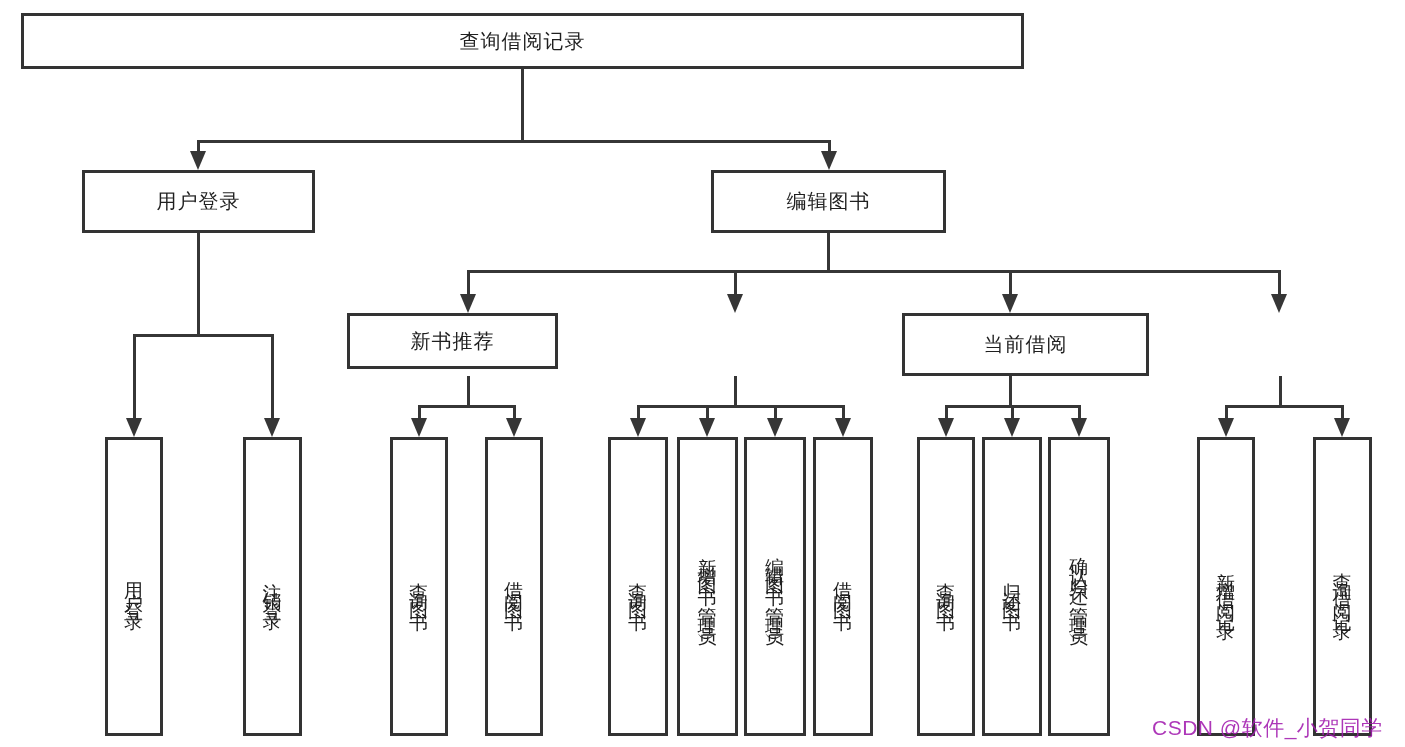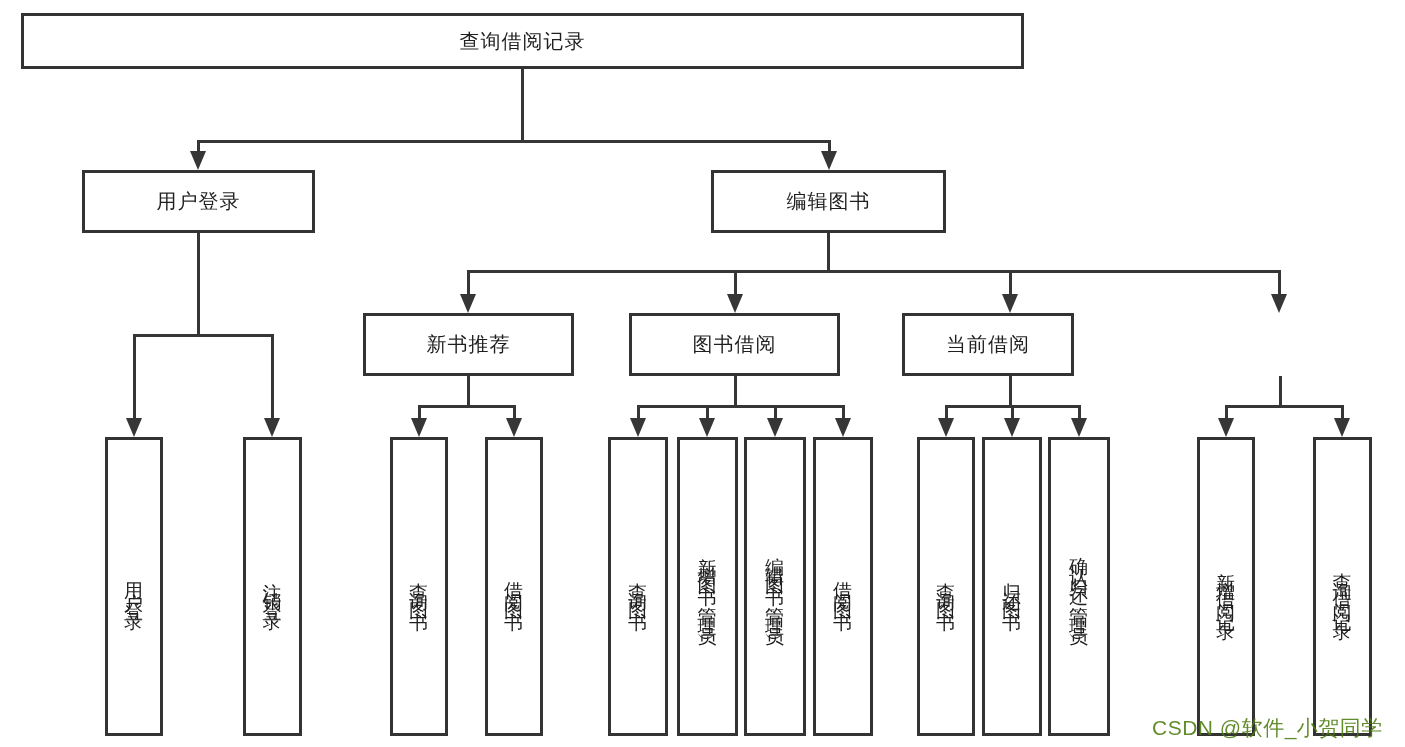--- a/index.html
+++ b/index.html
@@ -17,21 +17,21 @@
     font-size:19px;letter-spacing:10px;line-height:1;
   }
   .line{position:absolute;background:#363636;z-index:1;}
   .arrow{
     position:absolute;width:0;height:0;z-index:1;
     border-left:8px solid transparent;border-right:8px solid transparent;
     border-top:19px solid #363636;
   }
   .watermark{
     position:absolute;left:1152px;top:714px;z-index:5;
-    font-size:21px;color:#4d7c0f;opacity:.88;white-space:nowrap;letter-spacing:.5px;
+    font-size:21px;color:#a21caf;opacity:.88;white-space:nowrap;letter-spacing:.5px;
   }
 </style>
 </head>
 <body>
 
 <div class="stage">
 
   <div class="line" style="left:521px;top:69px;width:3px;height:73px"></div>
   <div class="line" style="left:197px;top:140px;width:634px;height:3px"></div>
   <div class="line" style="left:197px;top:140px;width:3px;height:12px"></div>
@@ -95,27 +95,24 @@
     <span>查询借阅记录</span>
   </div>
 
   <div class="box h" style="left:82px;top:170px;width:233px;height:63px">
     <span>用户登录</span>
   </div>
   <div class="box h" style="left:711px;top:170px;width:235px;height:63px">
     <span>编辑图书</span>
   </div>
 
-  <div class="box h" style="left:363px;top:313px;width:211px;height:63px">
+  <div class="box h" style="left:347px;top:313px;width:211px;height:56px">
     <span>新书推荐</span>
   </div>
-  <div class="box h" style="left:629px;top:313px;width:211px;height:63px">
-    <span>图书借阅</span>
-  </div>
-  <div class="box h" style="left:902px;top:313px;width:172px;height:63px">
+  <div class="box h" style="left:902px;top:313px;width:247px;height:63px">
     <span>当前借阅</span>
   </div>
 
   <div class="box v" style="left:105px;top:437px;width:58px;height:299px">
     <span>用户登录</span>
   </div>
   <div class="box v" style="left:243px;top:437px;width:59px;height:299px">
     <span>注销登录</span>
   </div>
 

